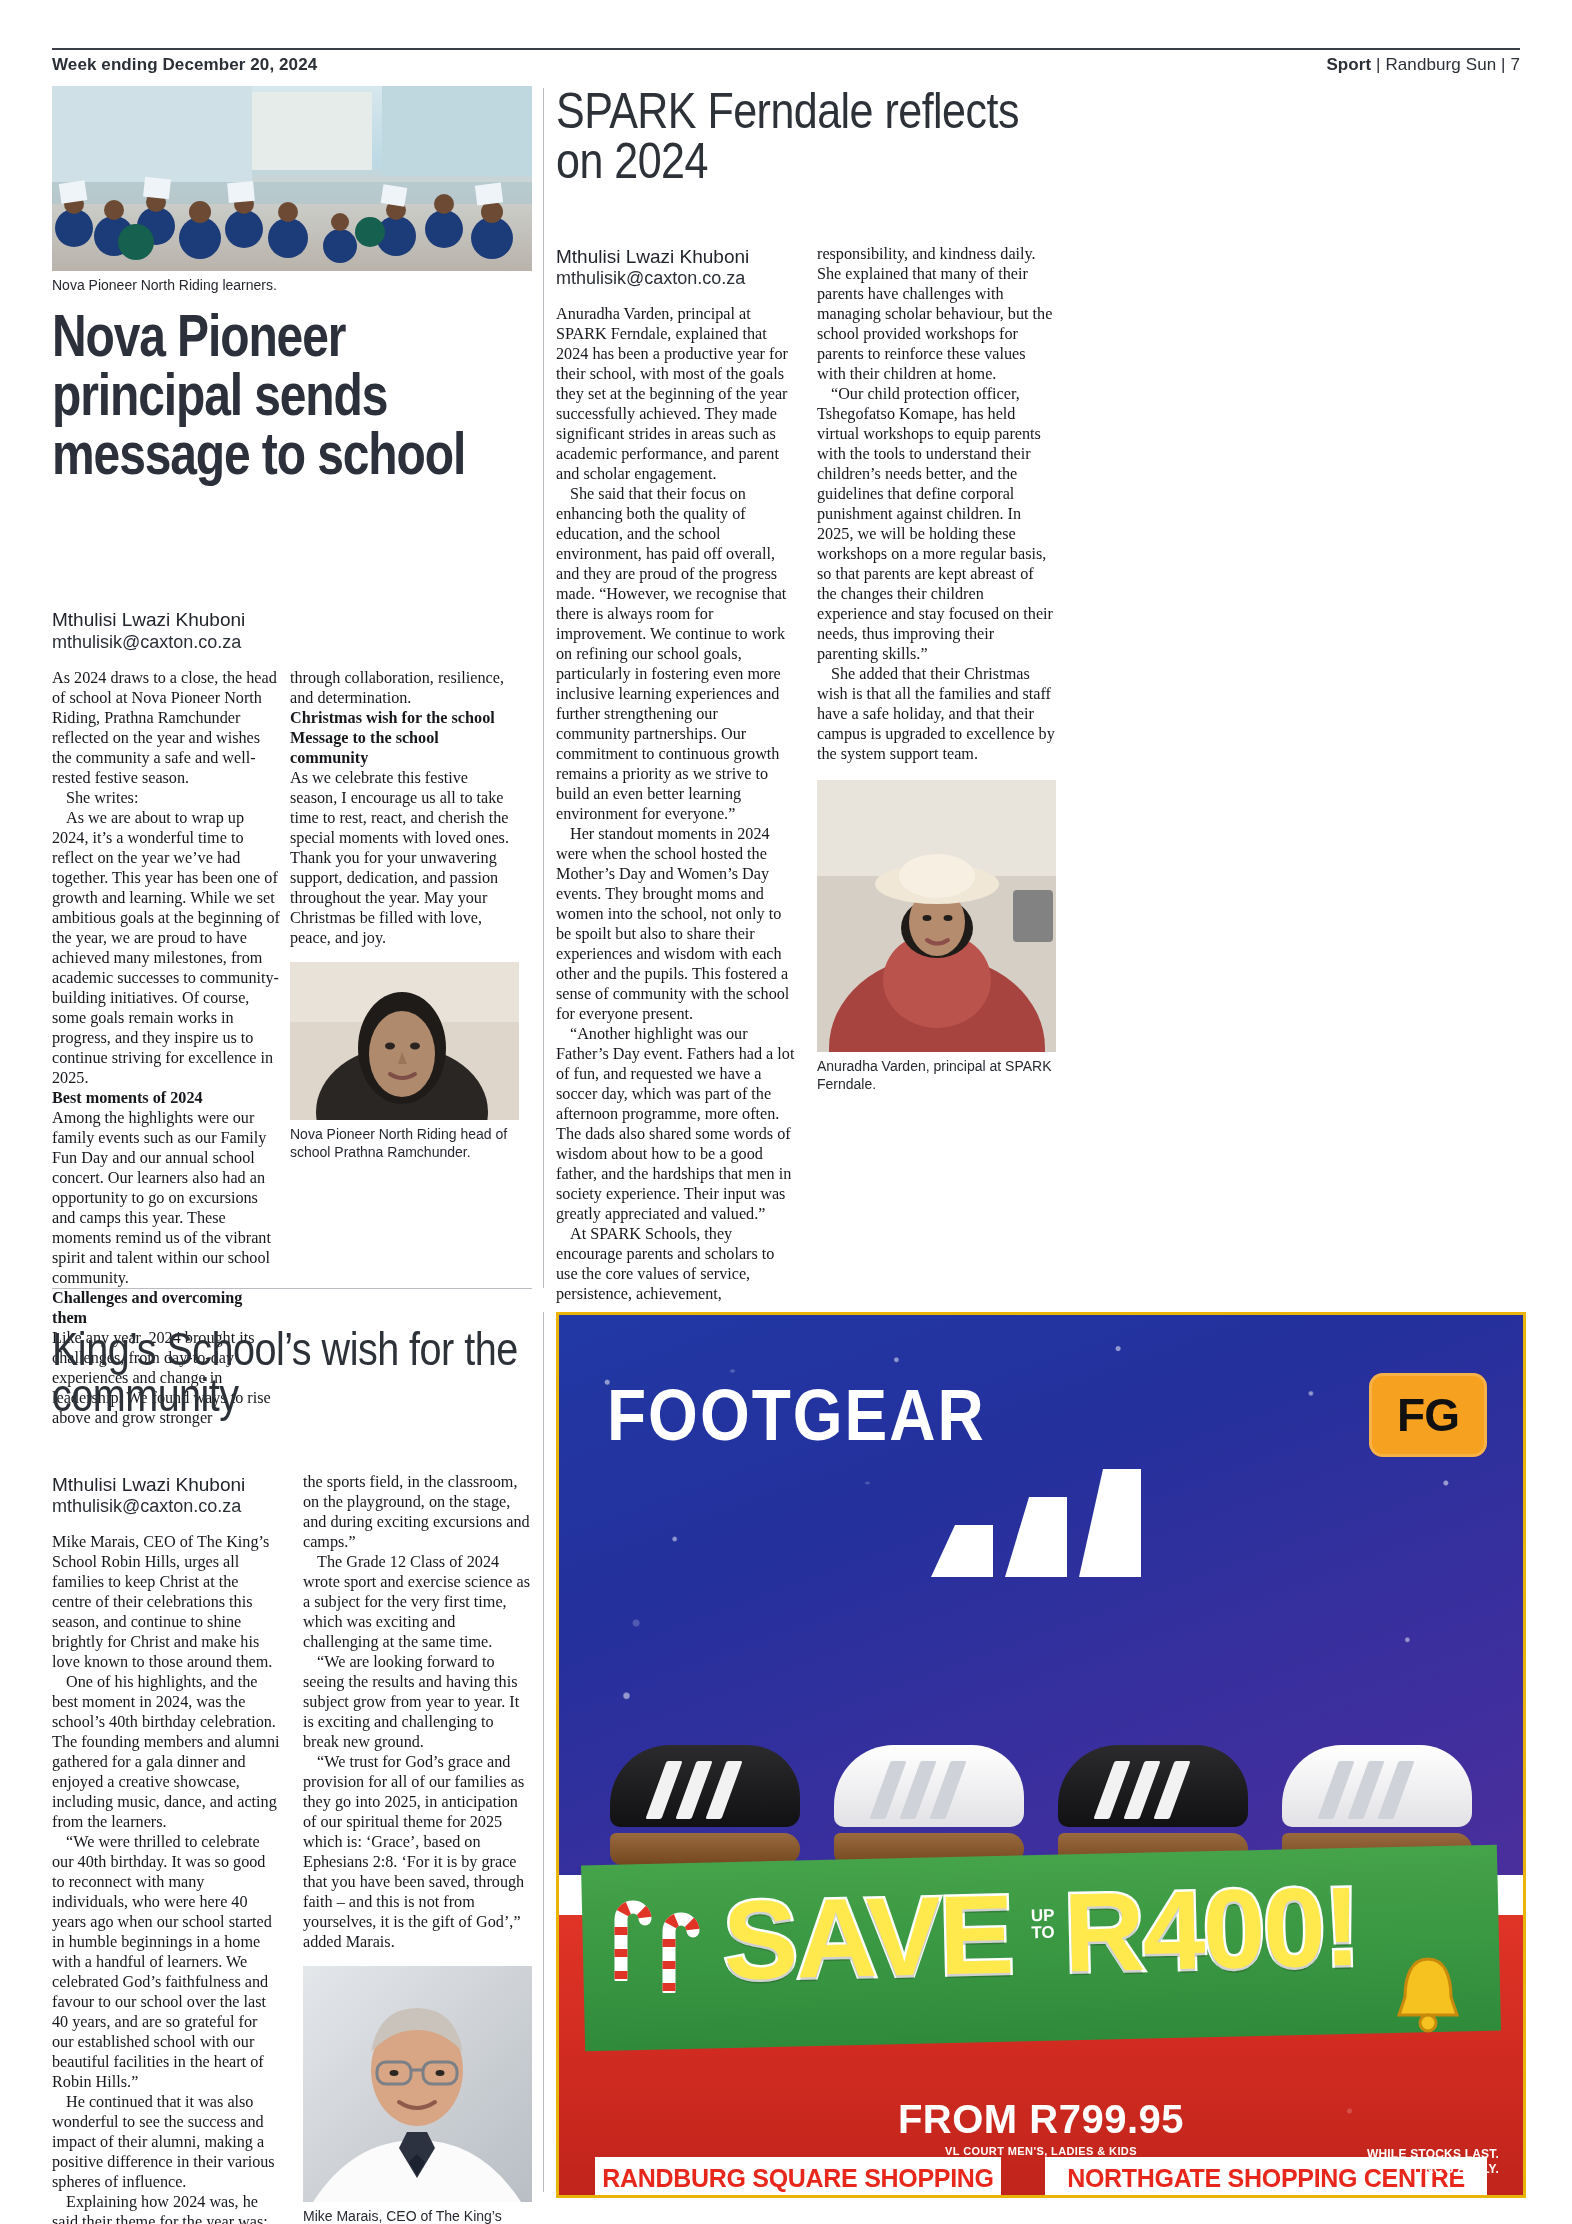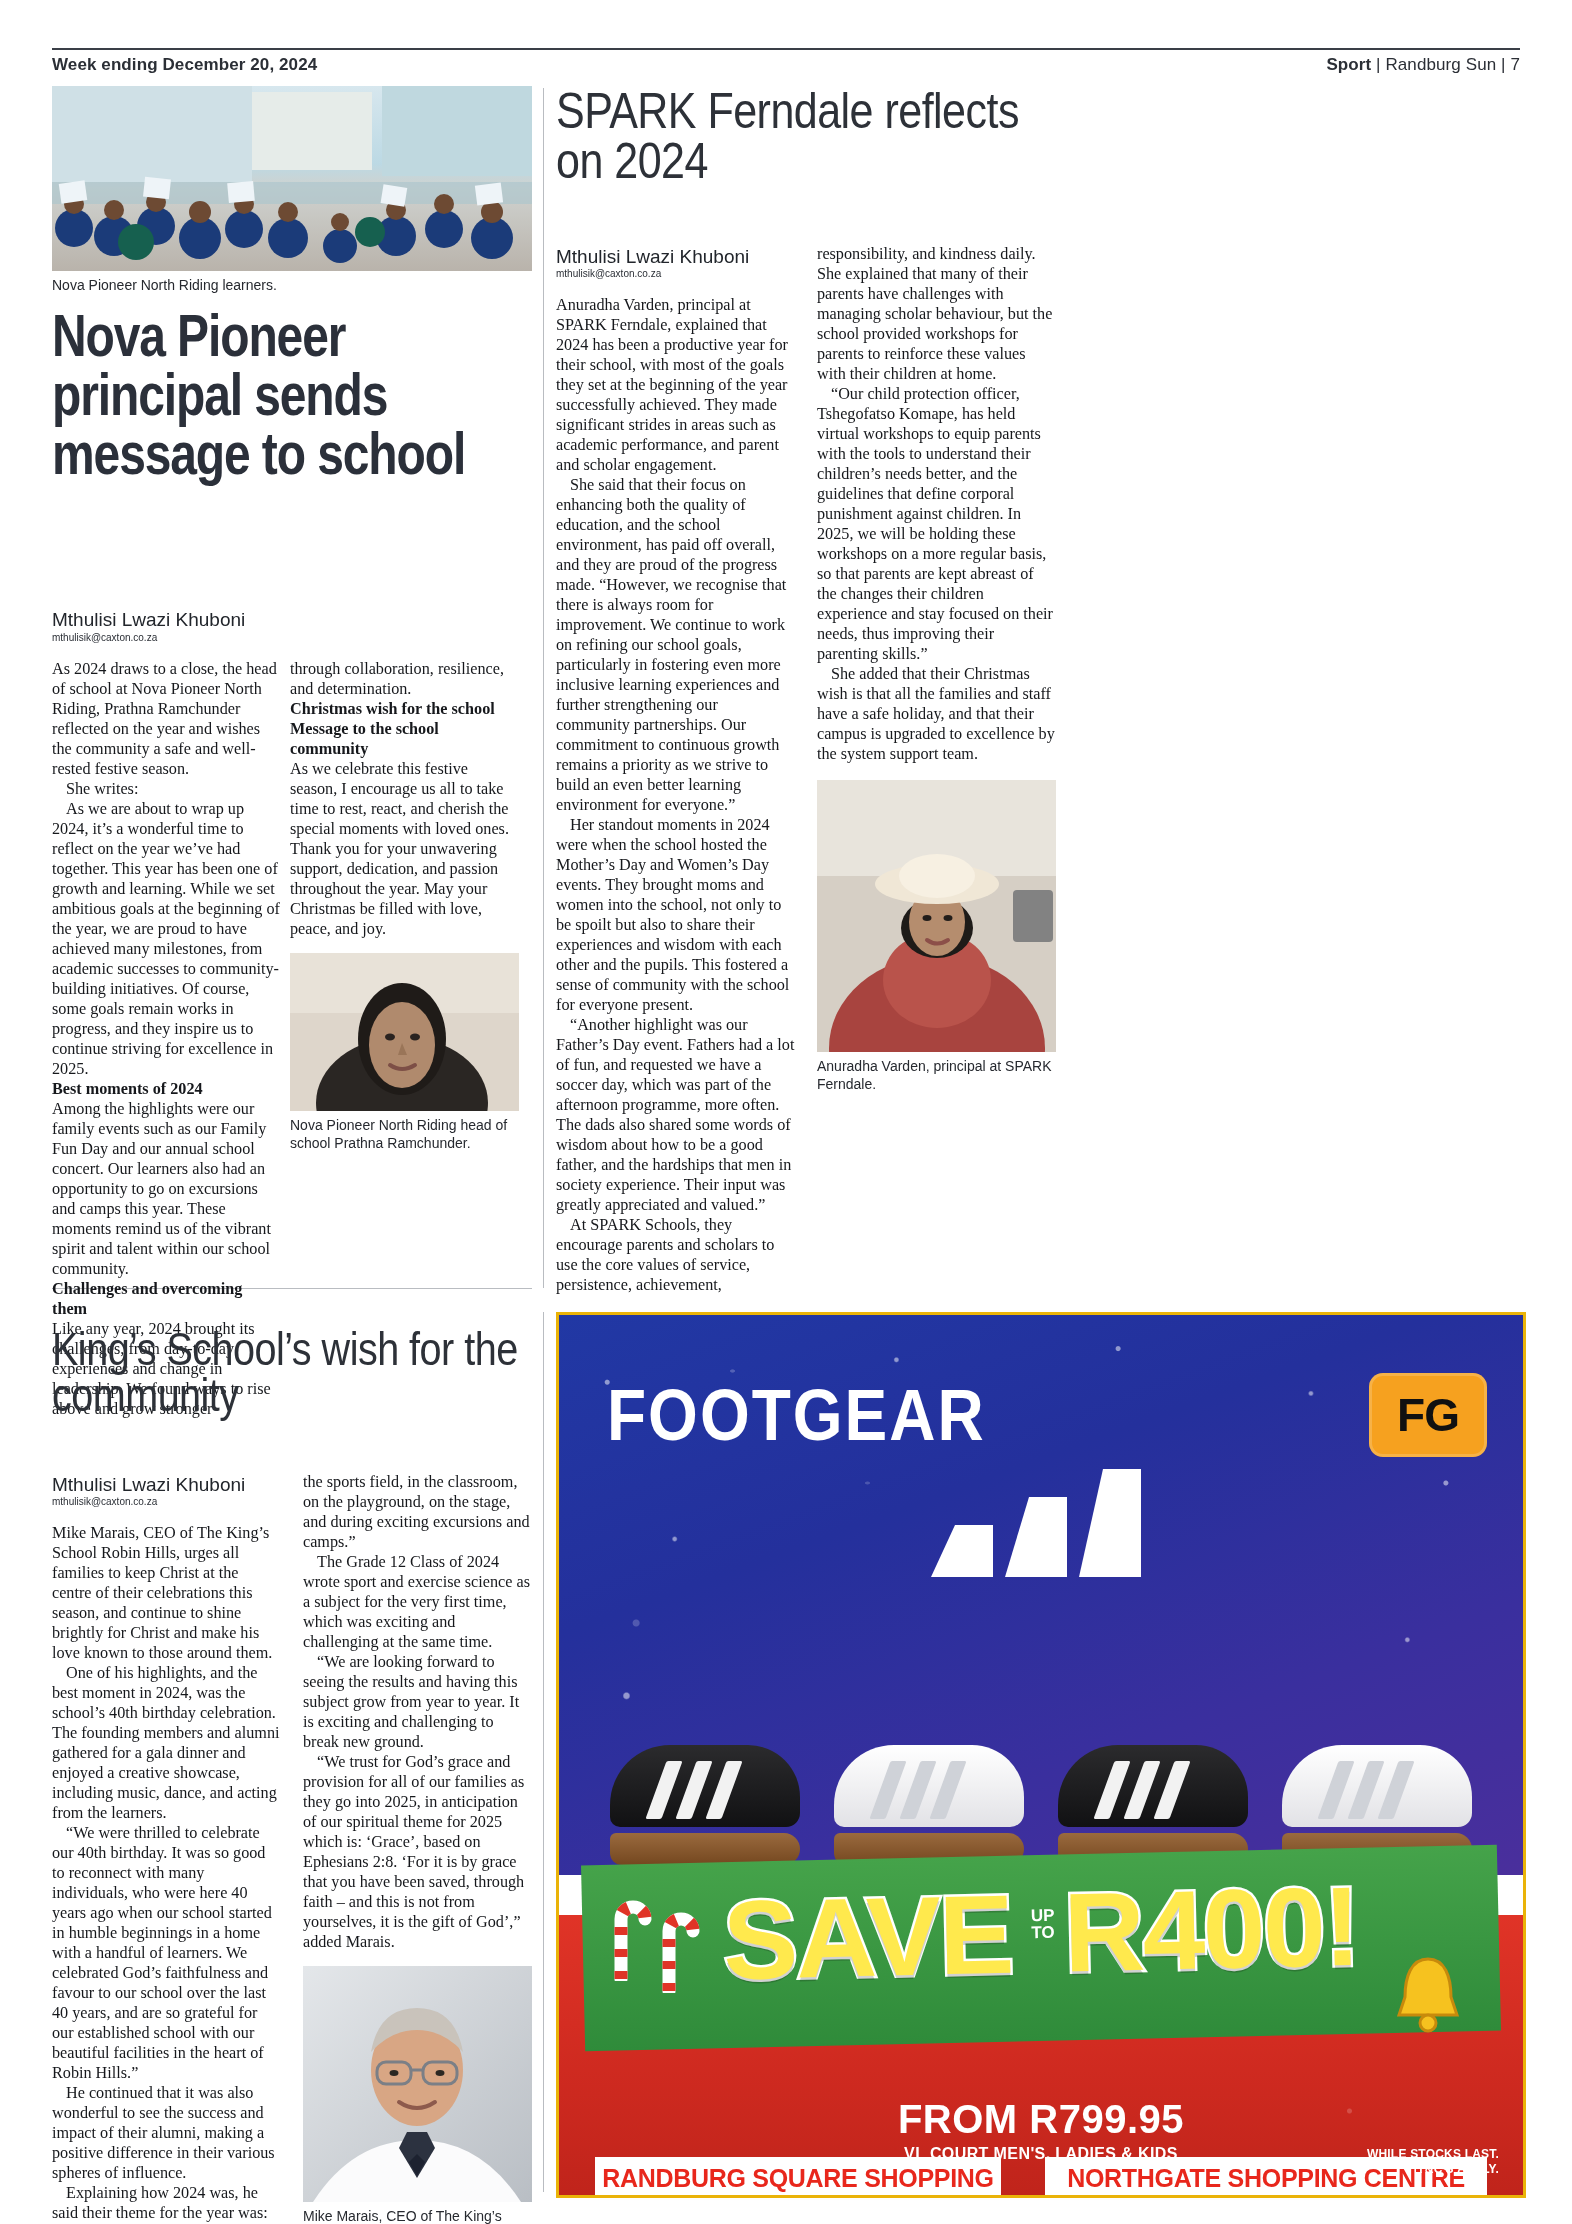--- a/index.html
+++ b/index.html
@@ -67,21 +67,21 @@
     width:116%;
     margin:0;
   }
   .hl-light.big{font-size:50px;}
   
   .byline{
     font-family:"Liberation Sans", sans-serif;
     font-size:19px;line-height:1.12;color:#22262c;
     margin-top:2px;
   }
-  .byline .mail{font-size:10px;color:#2b2f36;display:block;margin-top:1px;}
+  .byline .mail{font-size:18px;color:#2b2f36;display:block;margin-top:1px;}
   
   .body{
     font-family:"Liberation Serif", serif;
     font-size:16.2px;line-height:1.235;
     color:#16181c;
     text-align:left;
   }
   .body p{margin:0;text-indent:14px;}
   .body p.first{text-indent:0;}
   .body p.sub{text-indent:0;font-weight:700;}
@@ -181,21 +181,21 @@
   }
   .candy{position:absolute;width:46px;height:92px;}
   .bell{position:absolute;width:74px;height:80px;}
   .ad-from{
     position:absolute;left:0;right:0;top:782px;text-align:center;
   }
   .ad-from .price{
     font-size:40px;font-weight:700;color:#fff;letter-spacing:.5px;
   }
   .ad-from .small{
-    font-size:16px;font-weight:700;color:#fff;letter-spacing:.4px;margin-top:3px;
+    font-size:11px;font-weight:700;color:#fff;letter-spacing:.4px;margin-top:3px;
   }
   .store{
     position:absolute;background:#fff;text-align:center;padding:9px 6px 7px;
   }
   .store .nm{color:#e8271c;font-weight:700;font-size:25px;line-height:1.02;letter-spacing:-.3px;}
   .store .ad2{color:#e8271c;font-weight:700;font-size:10.5px;margin-top:4px;letter-spacing:.2px;}
   .ad-terms{
     position:absolute;right:24px;bottom:18px;text-align:right;color:#fff;
     font-weight:700;font-size:12px;line-height:1.25;letter-spacing:.2px;
   }

